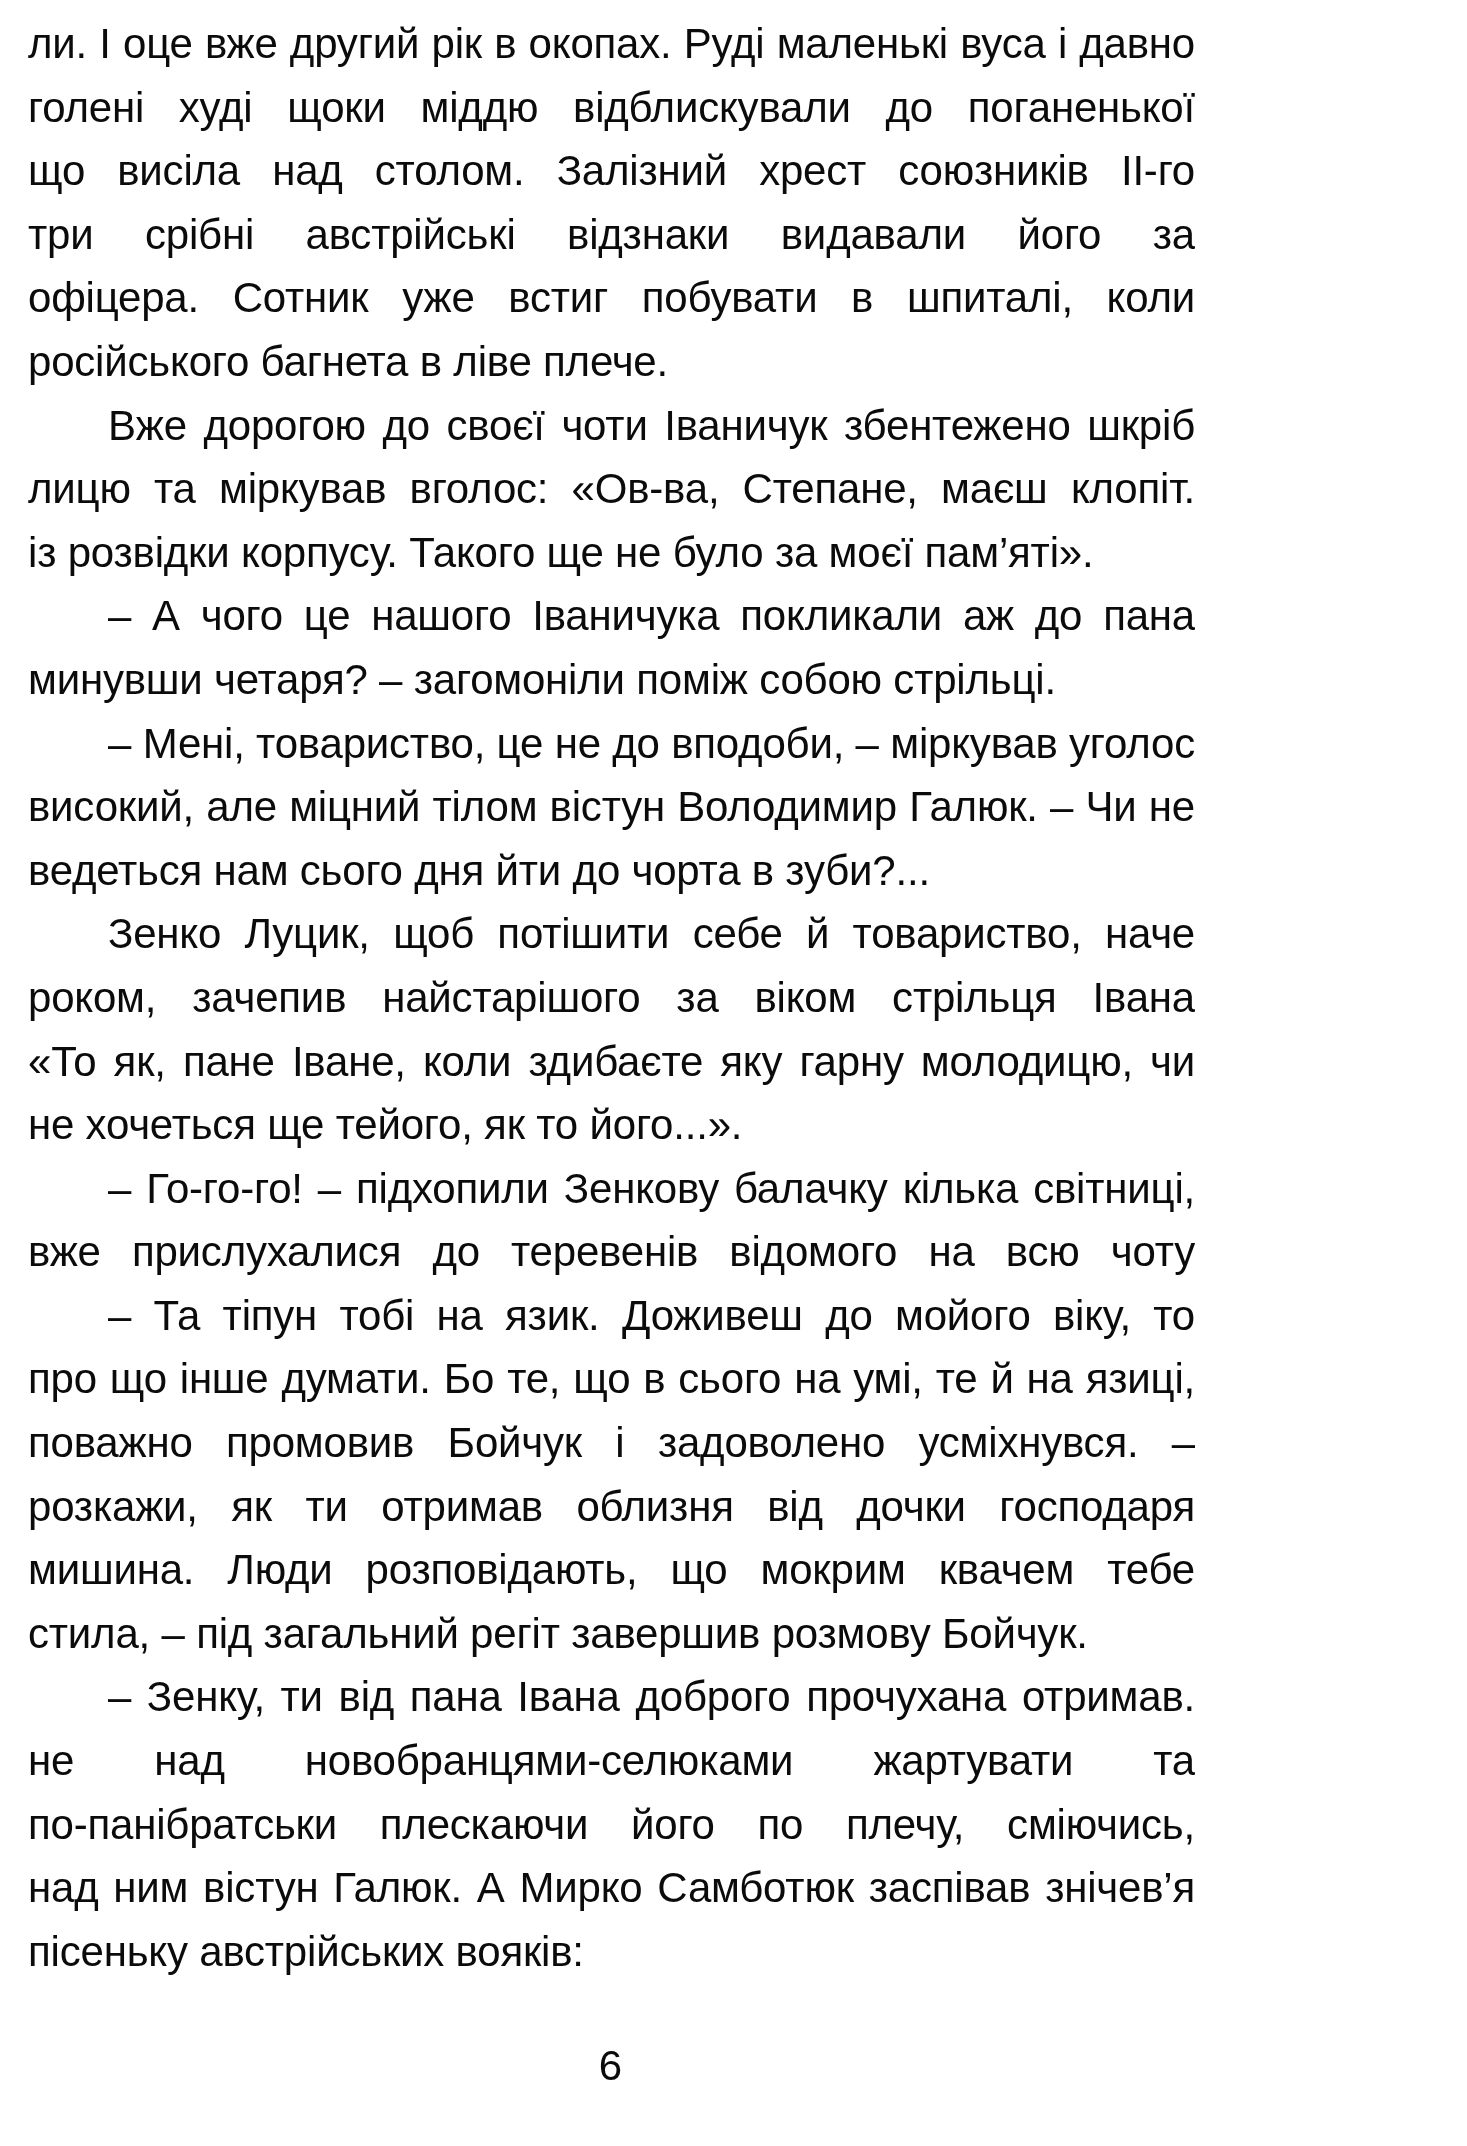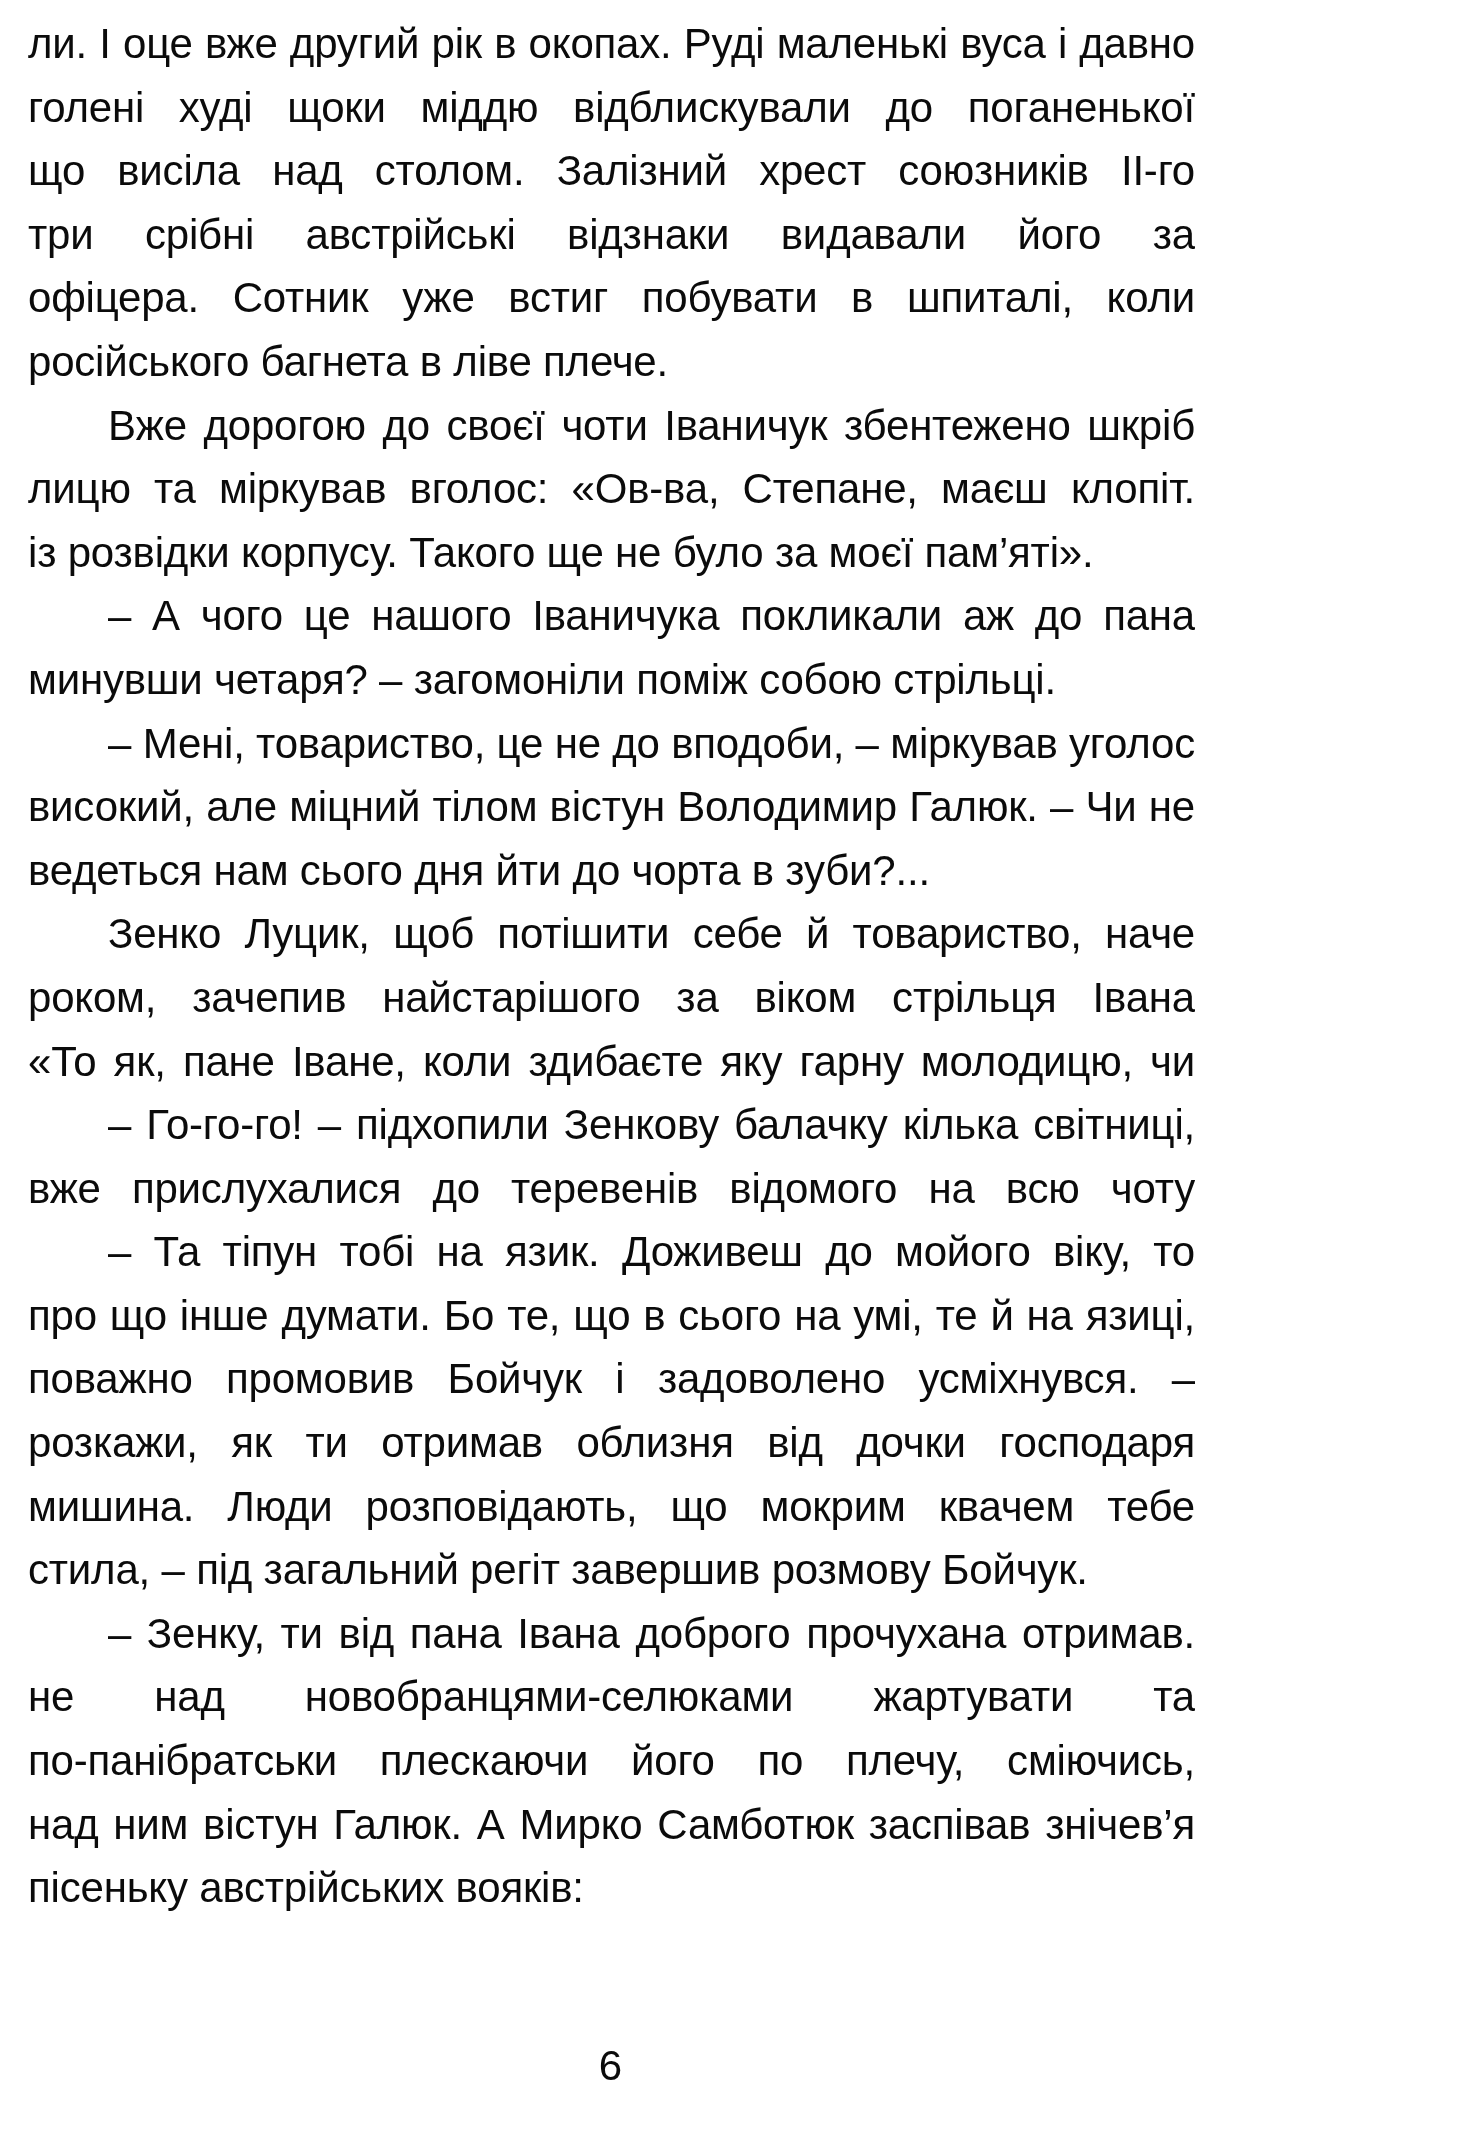--- a/index.html
+++ b/index.html
@@ -81,20 +81,21 @@
     <div class="para">
       <div class="line indent">– Мені, товариство, це не до вподоби, – міркував уголос не</div>
       <div class="line">високий, але міцний тілом вістун Володимир Галюк. – Чи не до-</div>
       <div class="line last">ведеться нам сього дня йти до чорта в зуби?...</div>
     </div>
 
     <div class="para">
       <div class="line indent">Зенко Луцик, щоб потішити себе й товариство, наче нена-</div>
       <div class="line">роком, зачепив найстарішого за віком стрільця Івана Зенкову:</div>
       <div class="line">«То як, пане Іване, коли здибаєте яку гарну молодицю, чи бува</div>
+      <div class="line last">не хочеться ще тейого, як то його...».</div>
     </div>
 
     <div class="para">
       <div class="line indent">– Го-го-го! – підхопили Зенкову балачку кілька світниці, які</div>
       <div class="line last">вже прислухалися до теревенів відомого на всю чоту жартівника.</div>
     </div>
 
     <div class="para">
       <div class="line indent">– Та тіпун тобі на язик. Доживеш до мойого віку, то будеш</div>
       <div class="line">про що інше думати. Бо те, що в сього на умі, те й на язиці, –</div>

